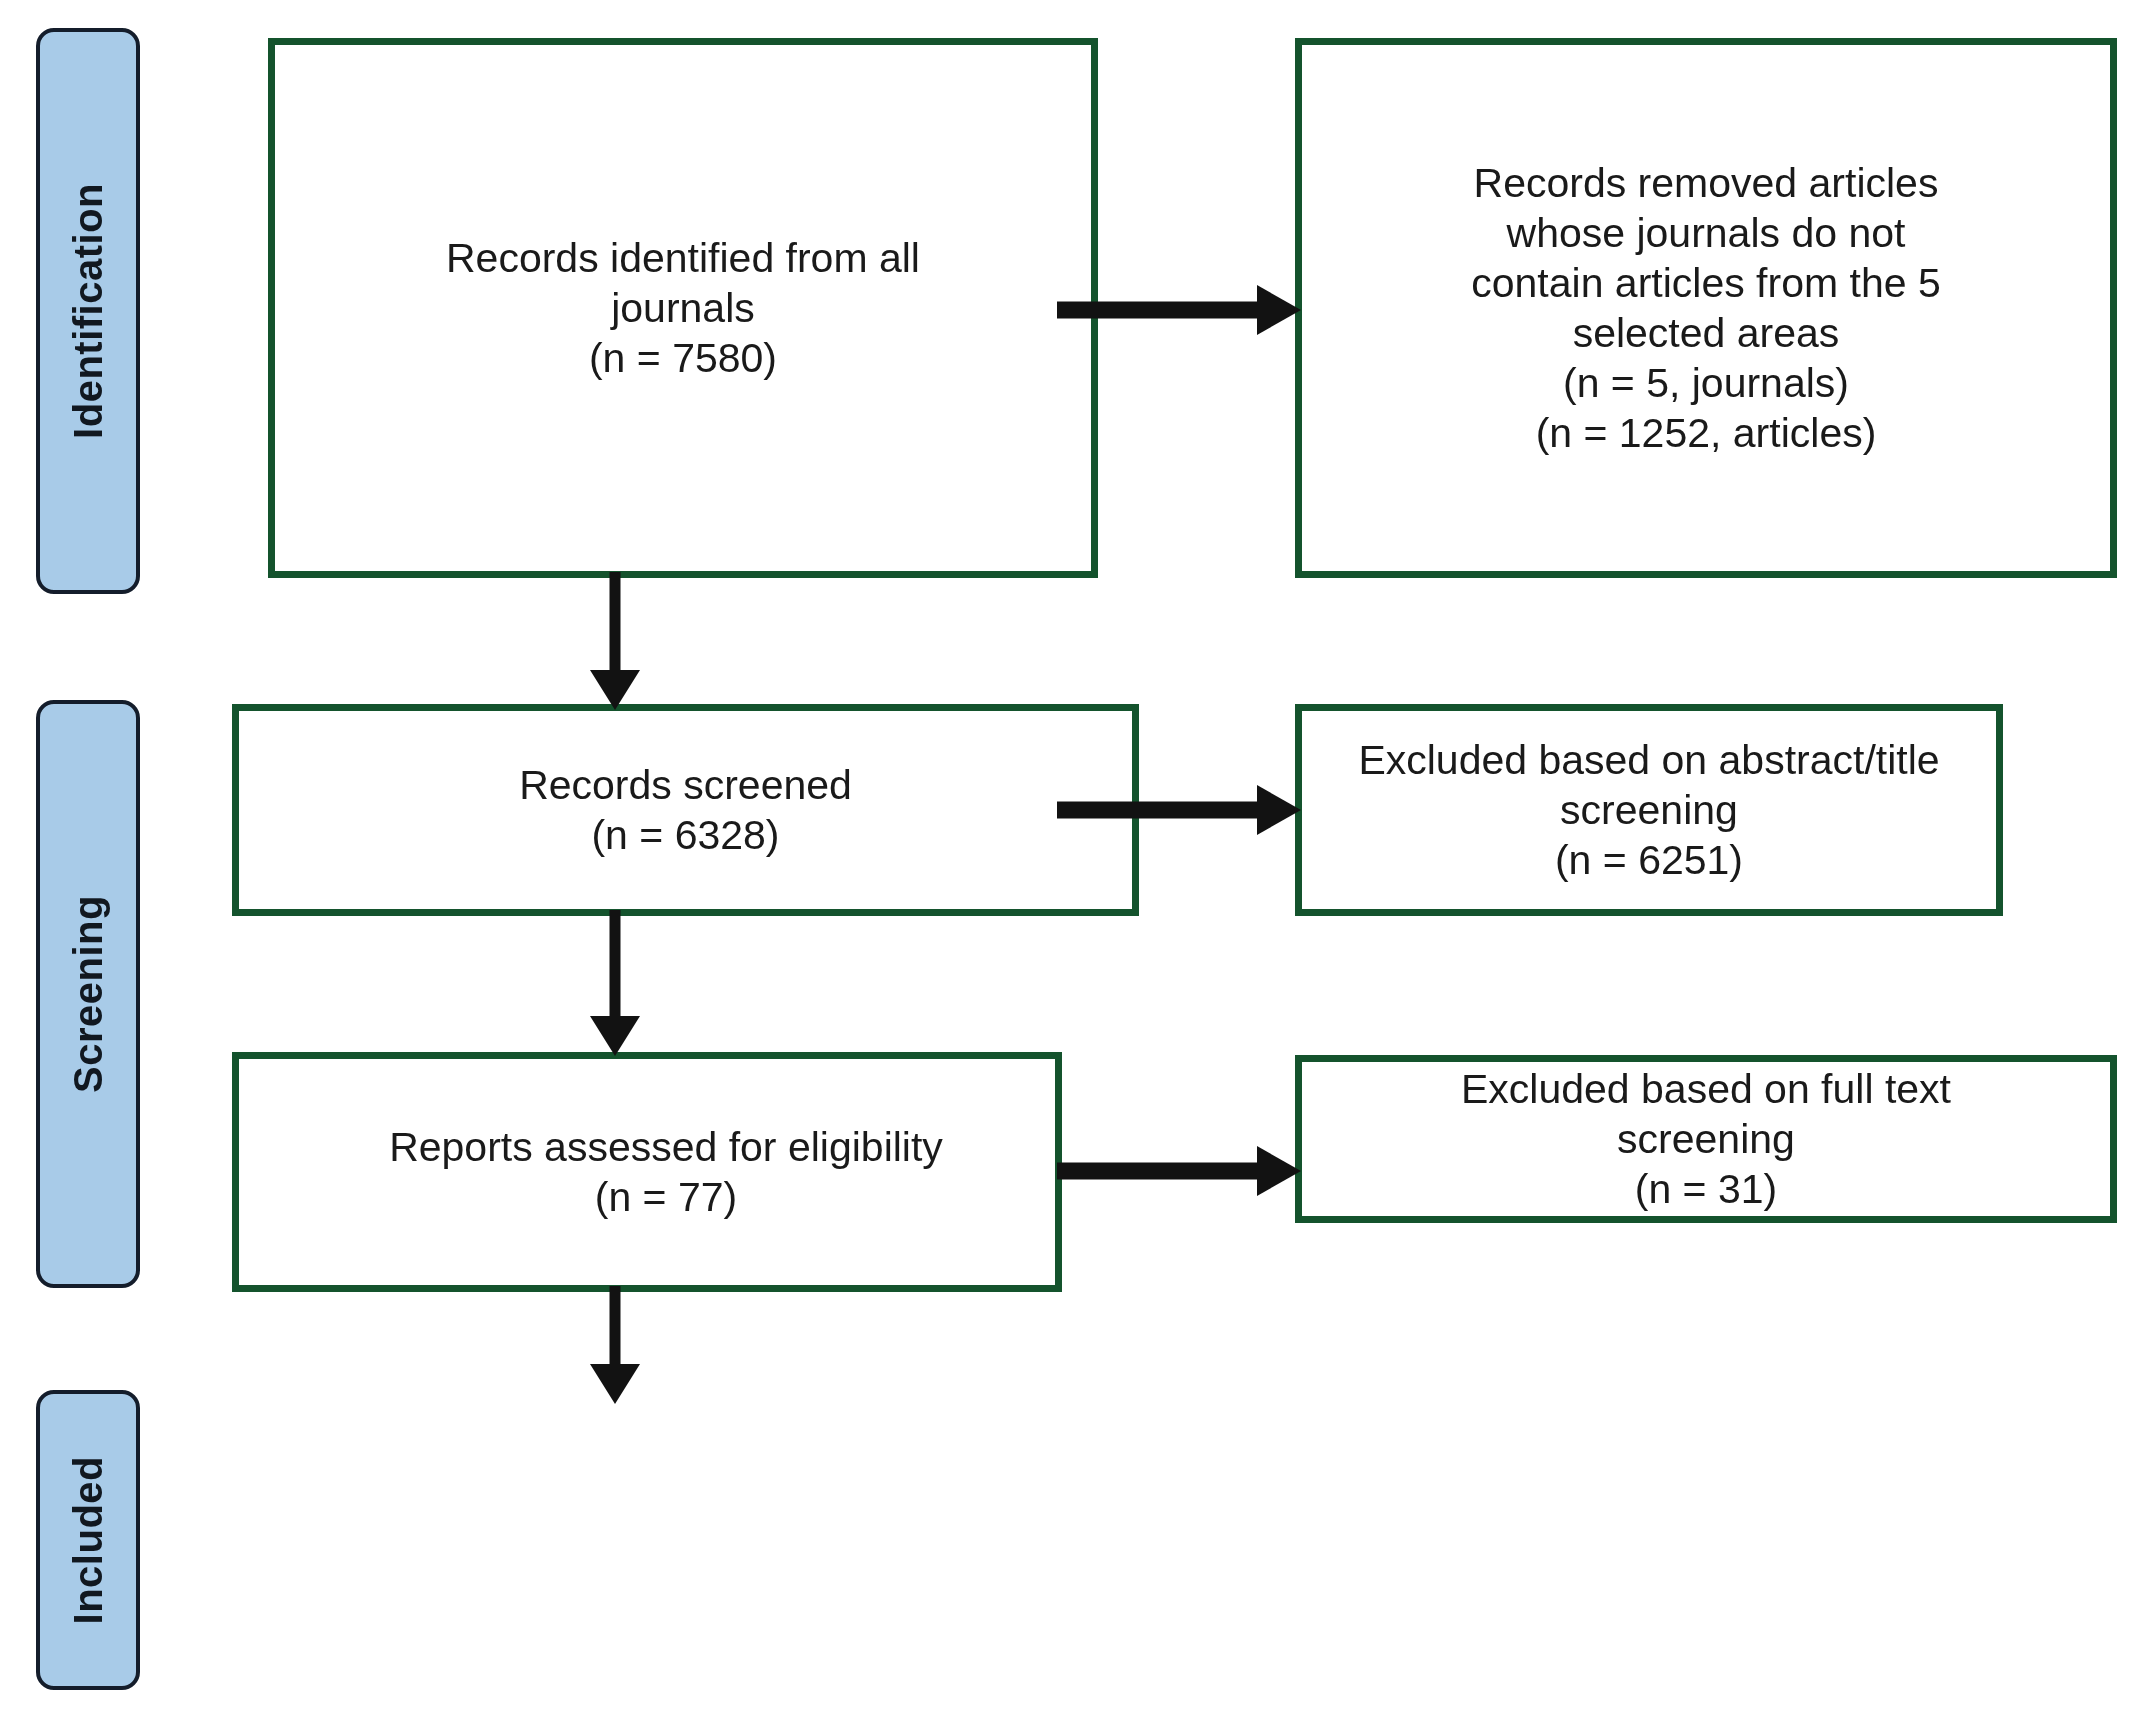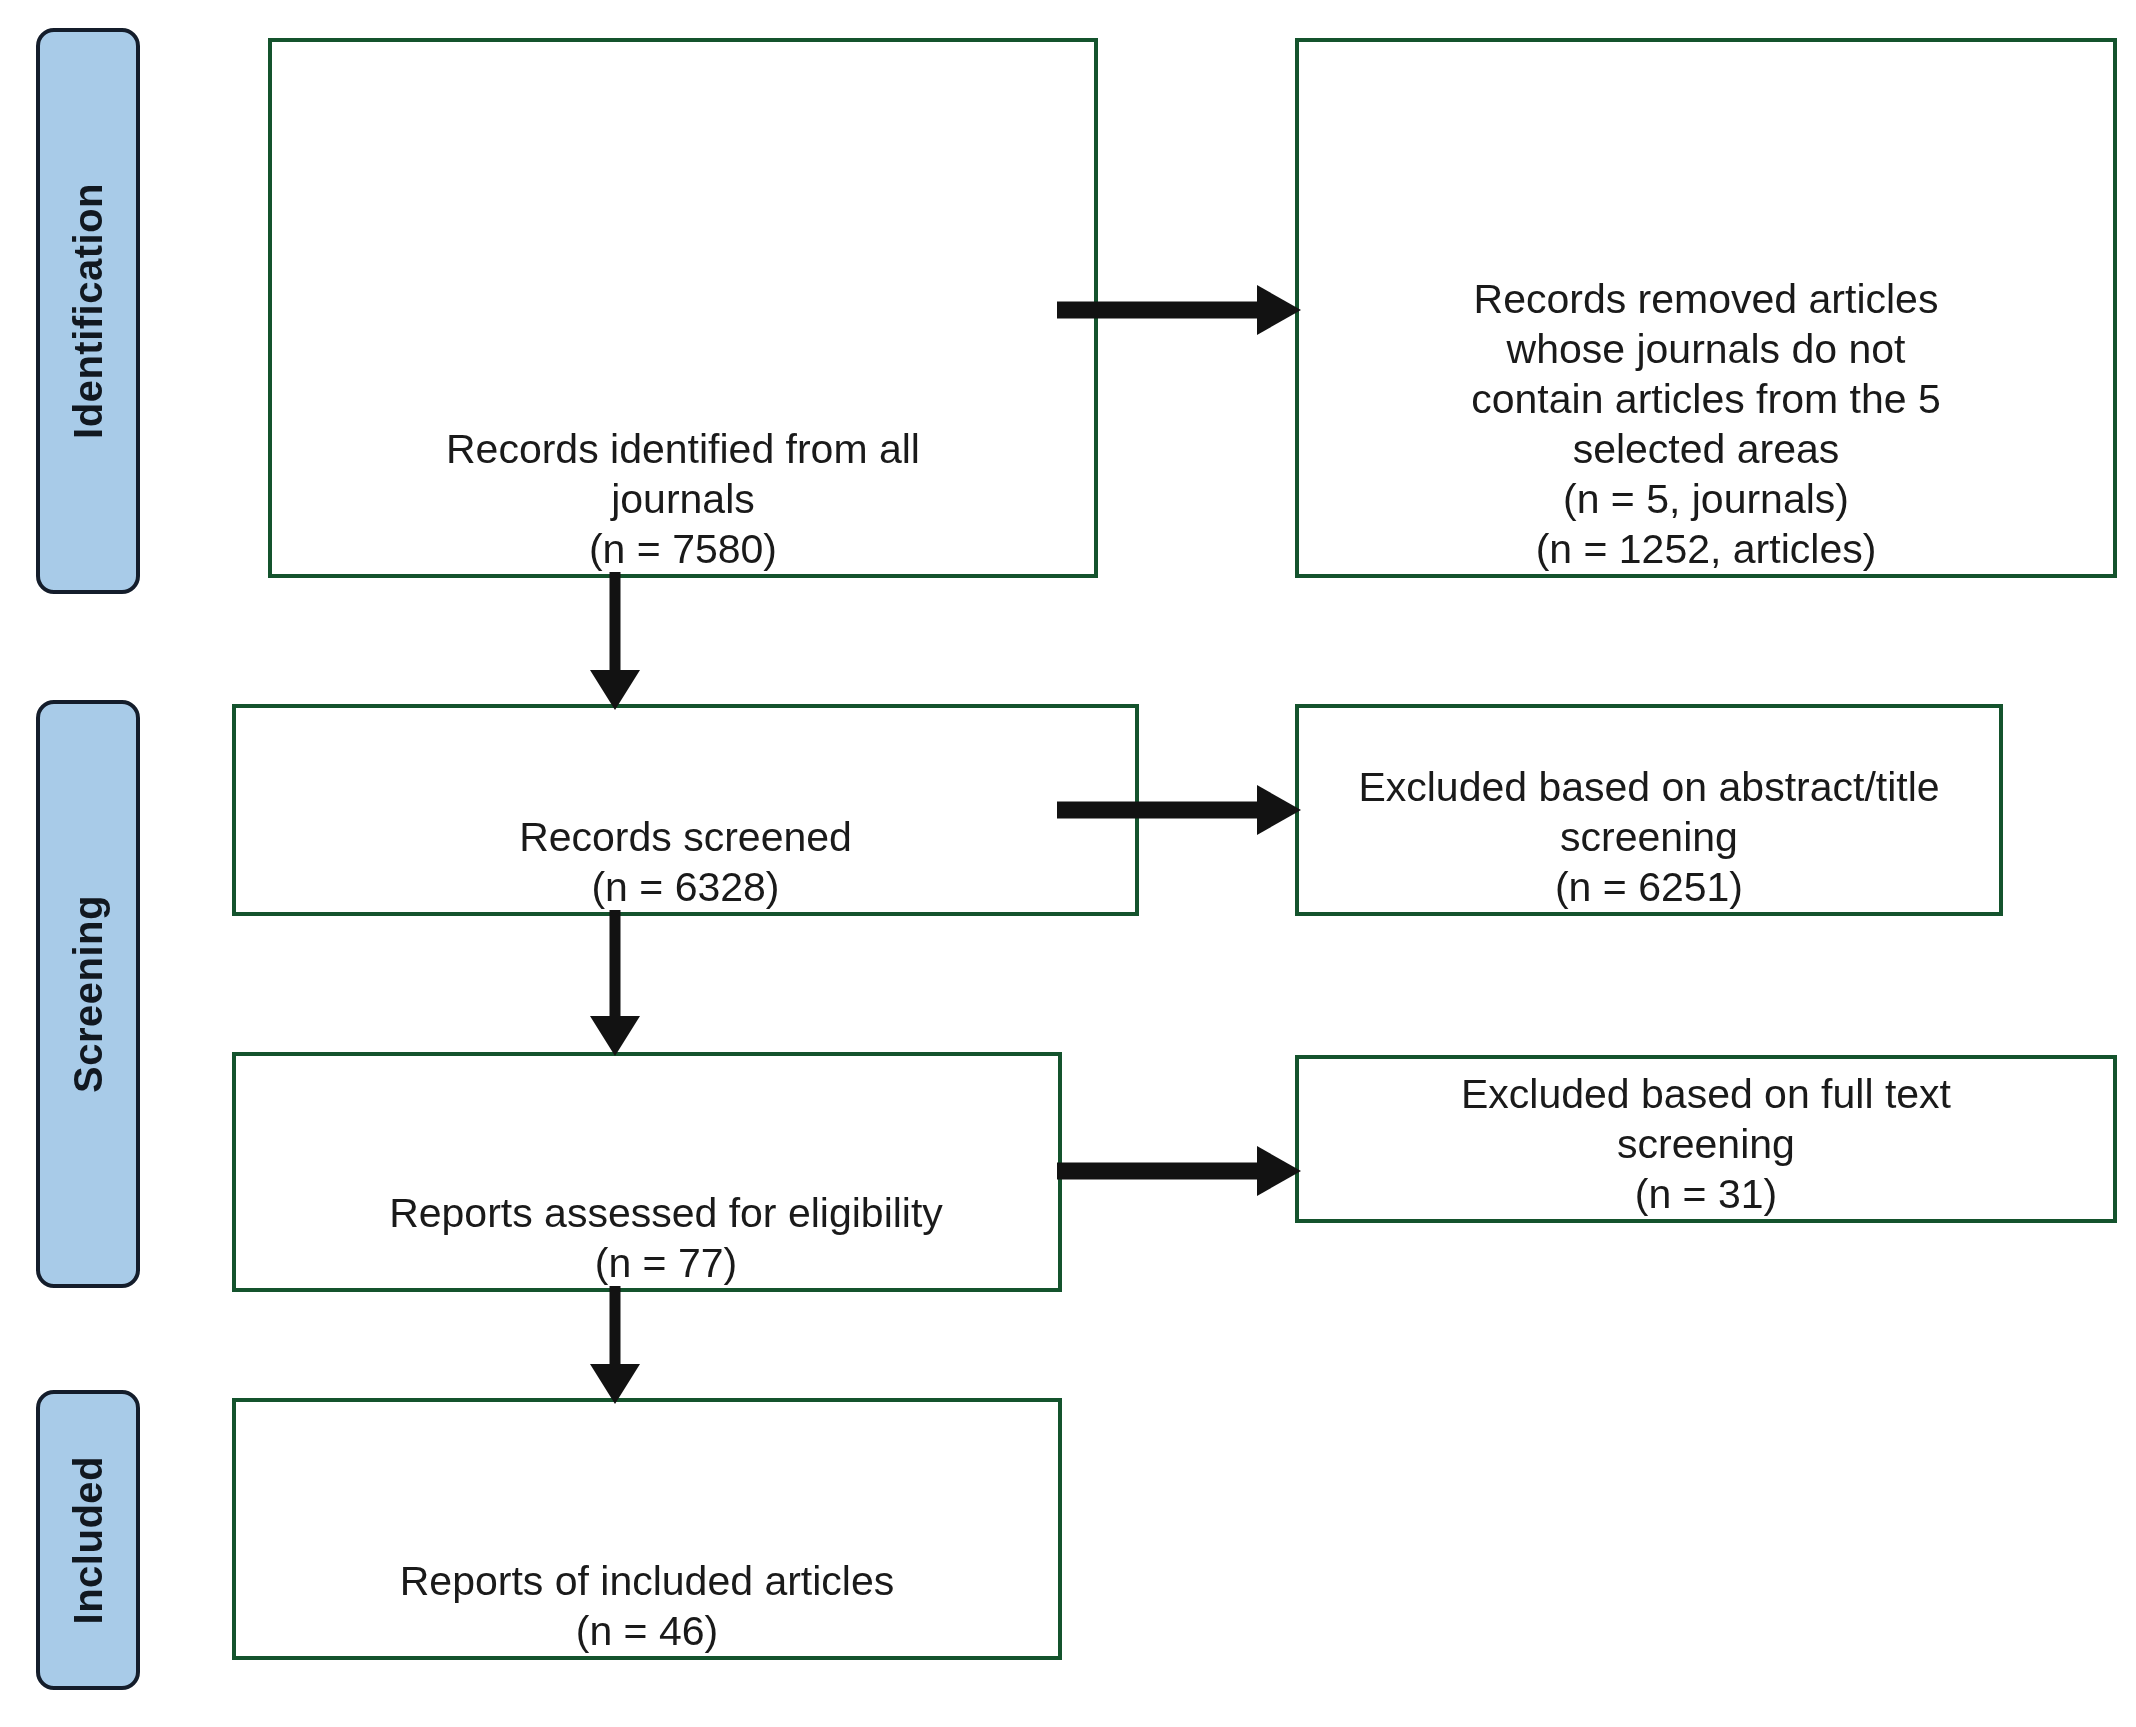--- a/index.html
+++ b/index.html
@@ -38,24 +38,24 @@
     letter-spacing: 0.5px;
     color: #111820;
     white-space: nowrap;
     line-height: 1;
   }
 
   
   .flow-box {
     position: absolute;
     background: #ffffff;
-    border: 4px solid #14532d;
+    border: 7px solid #14532d;
     box-sizing: border-box;
     display: flex;
-    align-items: flex-end;
+    align-items: center;
     justify-content: center;
     text-align: center;
   }
   .flow-box .box-text {
     font-size: 41px;
     line-height: 1.22;
     color: #1a1a1a;
     padding: 0 18px;
     white-space: pre-line;
   }
@@ -113,24 +113,20 @@
     <span class="box-text">Reports assessed for eligibility
 (n = 77)</span>
   </div>
 
   <div class="flow-box" style="left:1295px; top:1055px; width:822px; height:168px;">
     <span class="box-text">Excluded based on full text
 screening
 (n = 31)</span>
   </div>
 
-  <div class="flow-box" style="left:232px; top:1398px; width:830px; height:262px;">
-    <span class="box-text">Reports of included articles
-(n = 46)</span>
-  </div>
 
   <div class="arrow" style="left:1057px; top:275px; width:250px; height:70px;">
     <svg width="250" height="70" viewBox="0 0 250 70">
       <line x1="0" y1="35" x2="206" y2="35" stroke="#121212" stroke-width="17"></line>
       <polygon points="200,10 244,35 200,60" fill="#121212"></polygon>
     </svg>
   </div>
 
   <div class="arrow" style="left:570px; top:572px; width:90px; height:140px;">
     <svg width="90" height="140" viewBox="0 0 90 140">

